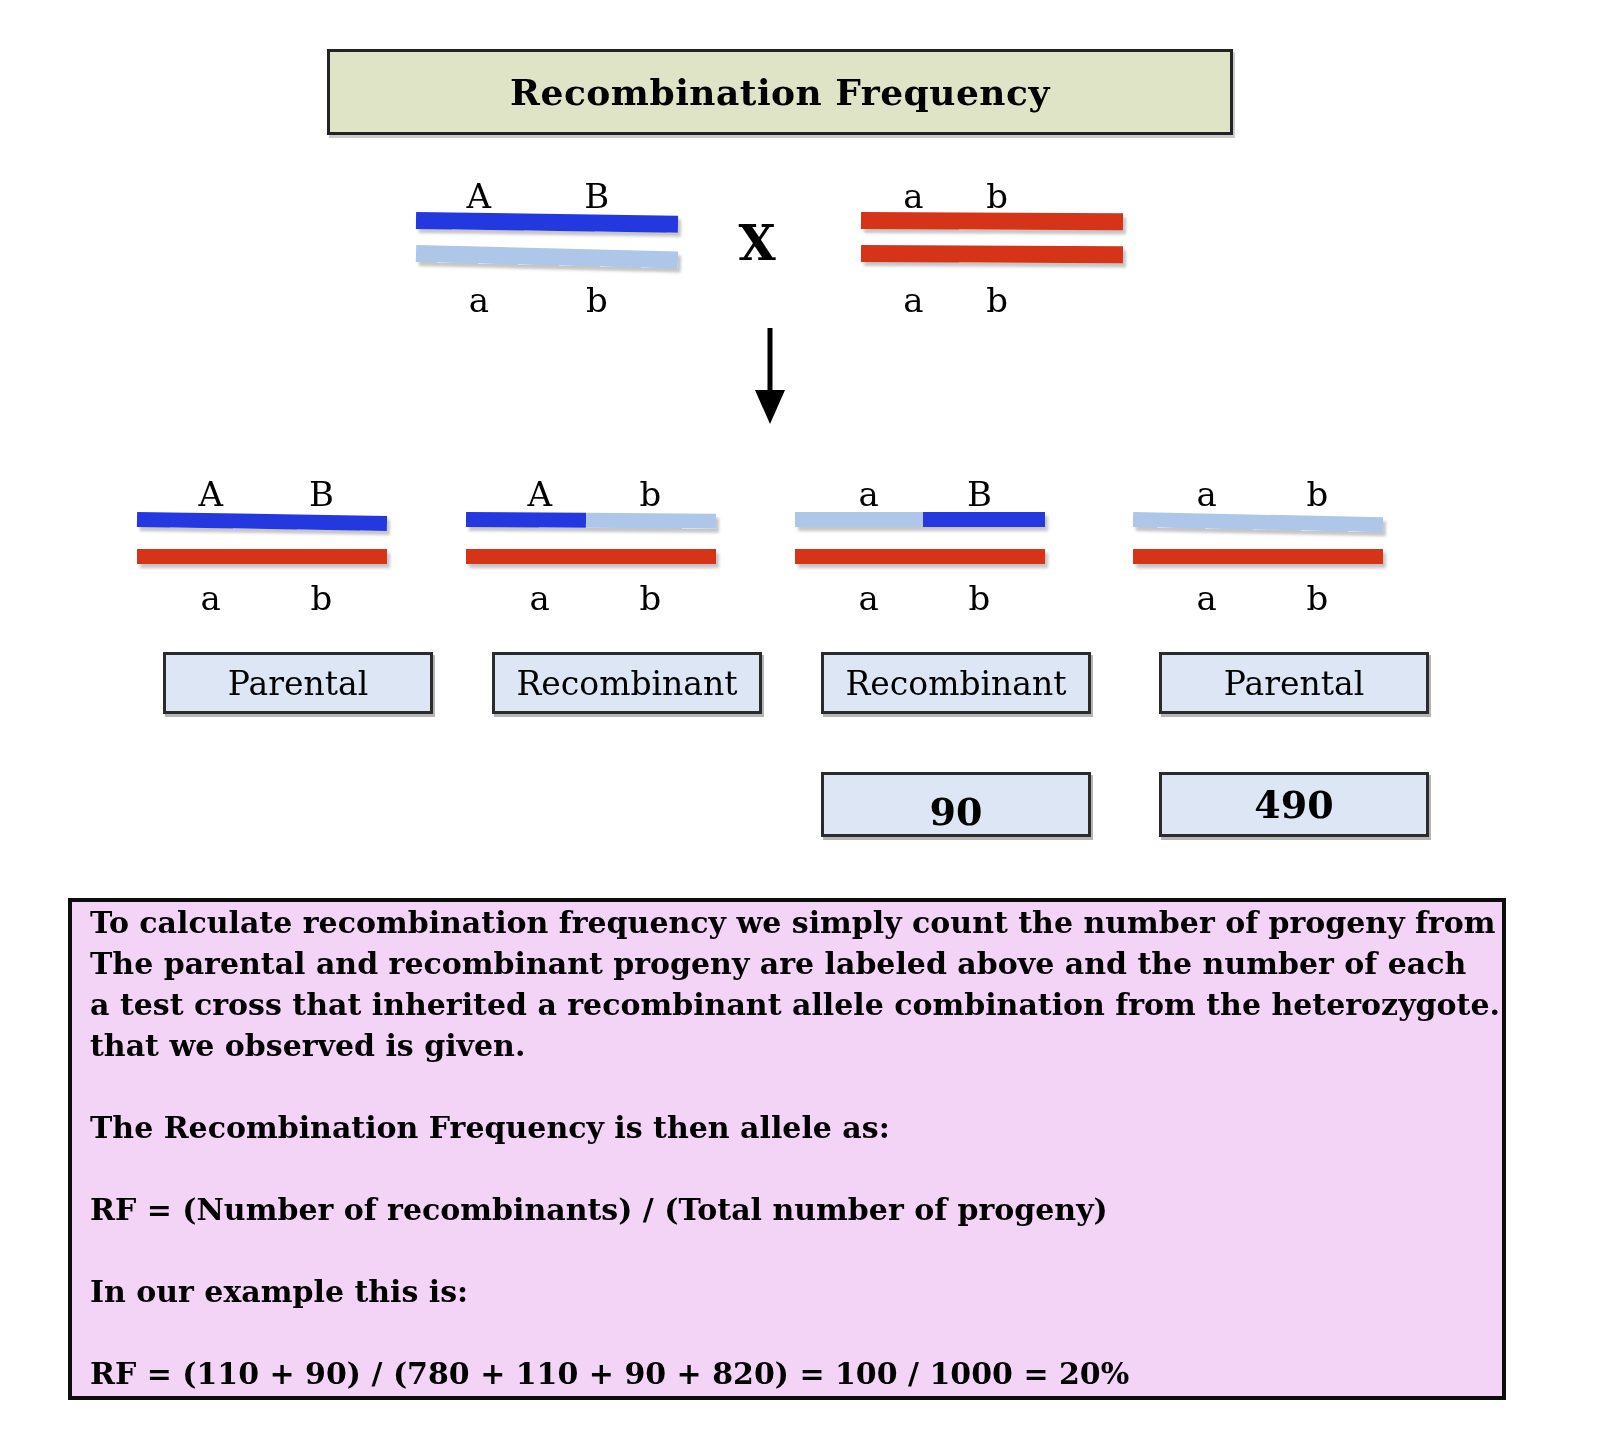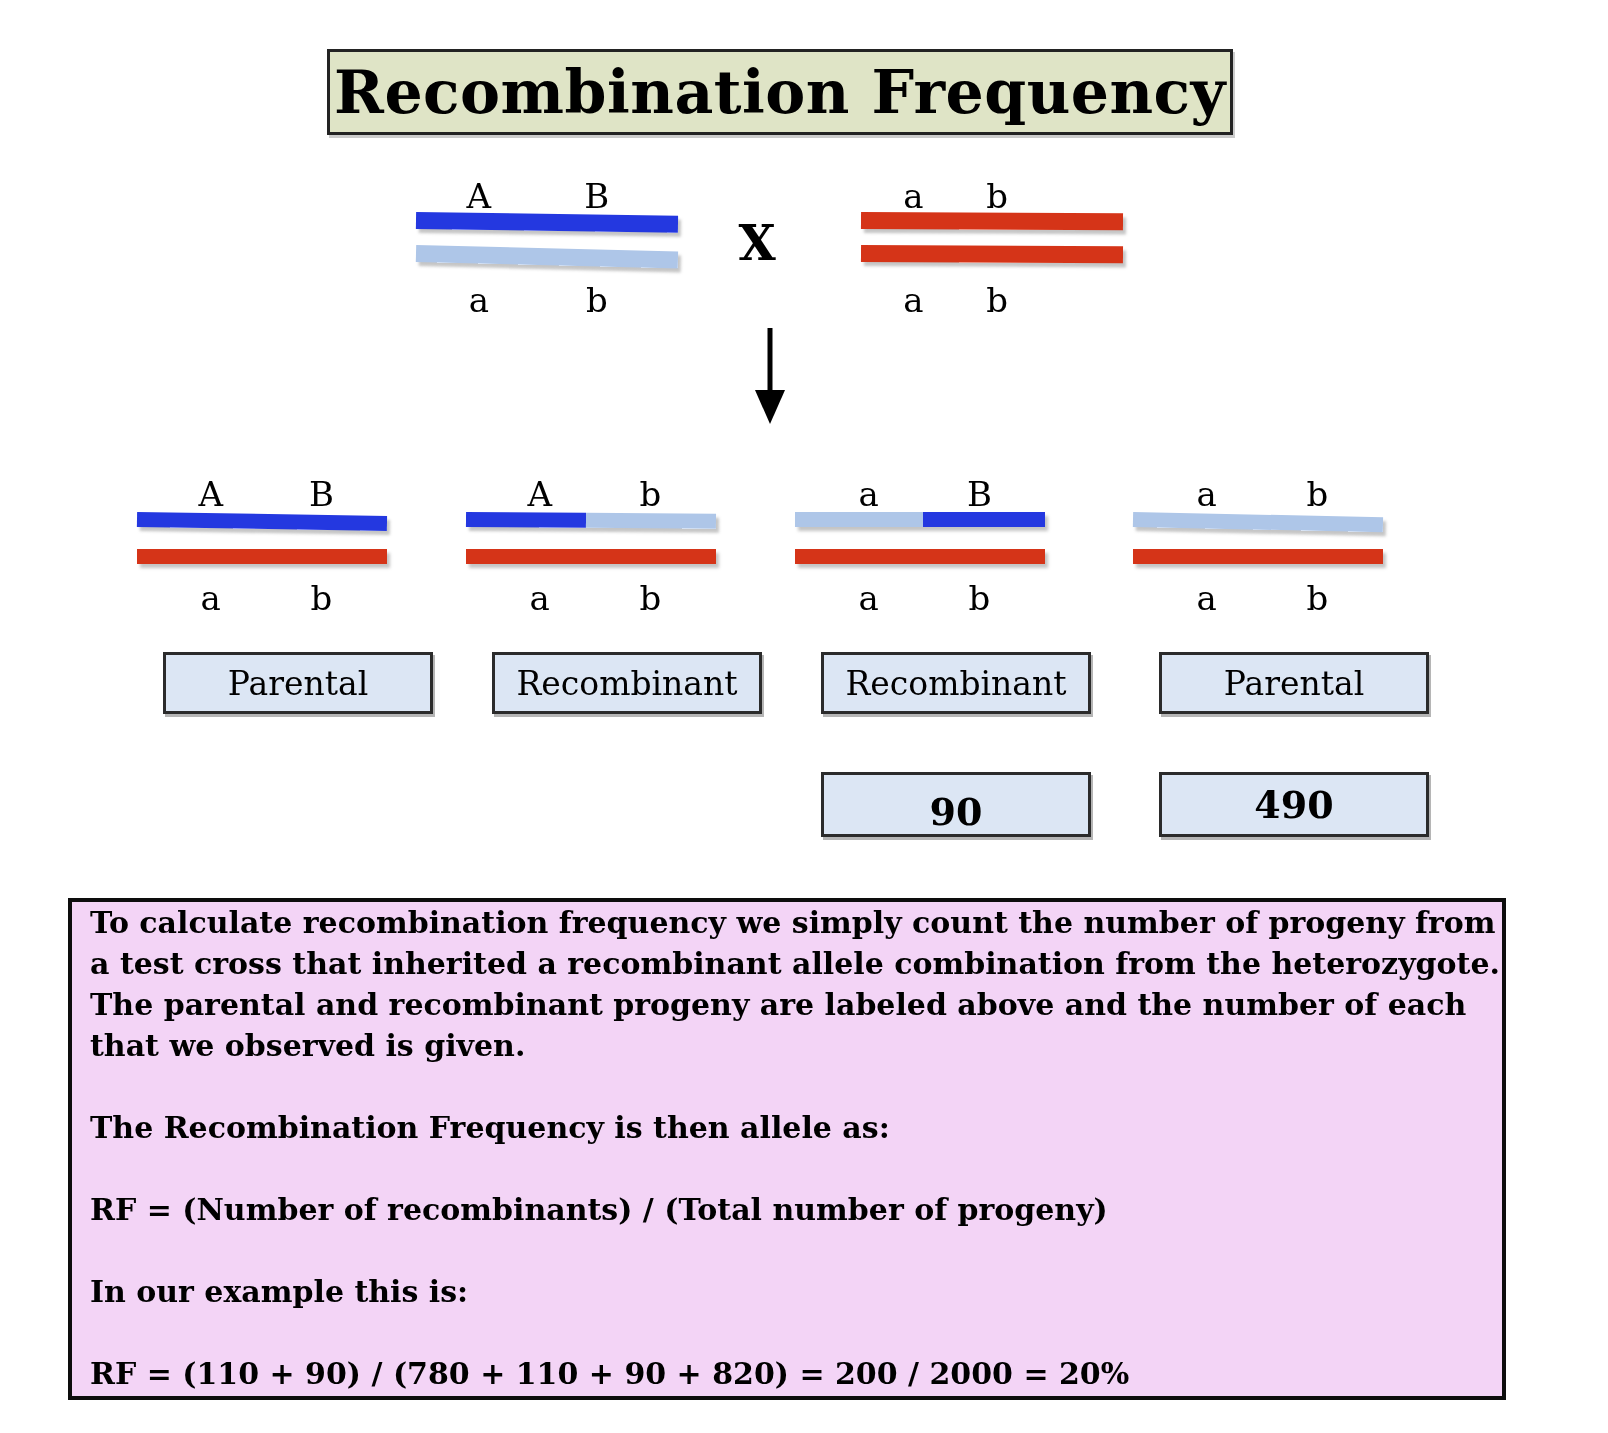--- a/index.html
+++ b/index.html
@@ -7,21 +7,21 @@
     position:relative;width:1608px;height:1433px;background:#ffffff;overflow:hidden;
     font-family:"DejaVu Serif","Liberation Serif",serif;color:#000;
   }
 
   
   .title-box{
     position:absolute;left:327px;top:49px;width:900px;height:80px;
     border:3px solid #232323;display:flex;align-items:center;justify-content:center;
     box-shadow:2px 3px 0 rgba(110,110,110,.35);
   }
-  .title-box span{font-size:60px;font-weight:bold;letter-spacing:.5px;}
+  .title-box span{font-size:36px;font-weight:bold;letter-spacing:.5px;}
 
   
   .parent{position:absolute;top:178px;width:262px;height:140px;}
   .parent-0{left:416px;}
   .parent-1{left:861px;}
   .allele-row{position:absolute;left:0;width:100%;height:36px;}
   .allele-row .allele{
     position:absolute;transform:translateX(-50%);font-size:34px;line-height:36px;
   }
   .parent .row-top{top:0;}
@@ -216,31 +216,31 @@
         </div>
         <div class="count-box" style="background: rgb(220, 230, 244);">
           <span>490</span>
         </div>
       </div>
     </section>
 
   <div class="explain-box" id="explain-box" style="background: rgb(243, 212, 246);">
       <div class="explain-block">
         <div class="explain-line">To calculate recombination frequency we simply count the number of progeny from</div>
+        <div class="explain-line">The parental and recombinant progeny are labeled above and the number of each</div>
         <div class="explain-line">a test cross that inherited a recombinant allele combination from the heterozygote.</div>
-        <div class="explain-line">The parental and recombinant progeny are labeled above and the number of each</div>
         <div class="explain-line">that we observed is given.</div>
       </div>
       <div class="explain-block">
         <div class="explain-line">The Recombination Frequency is then allele as:</div>
       </div>
       <div class="explain-block">
         <div class="explain-line">RF = (Number of recombinants) / (Total number of progeny)</div>
       </div>
       <div class="explain-block">
         <div class="explain-line">In our example this is:</div>
       </div>
       <div class="explain-block">
-        <div class="explain-line">RF = (110 + 90) / (780 + 110 + 90 + 820) = 200 / 2000 = 20%</div>
+        <div class="explain-line">RF = (110 + 90) / (780 + 110 + 90 + 820) = 100 / 1000 = 20%</div>
       </div>
     </div>
 
 </div>
 
 </body></html>

